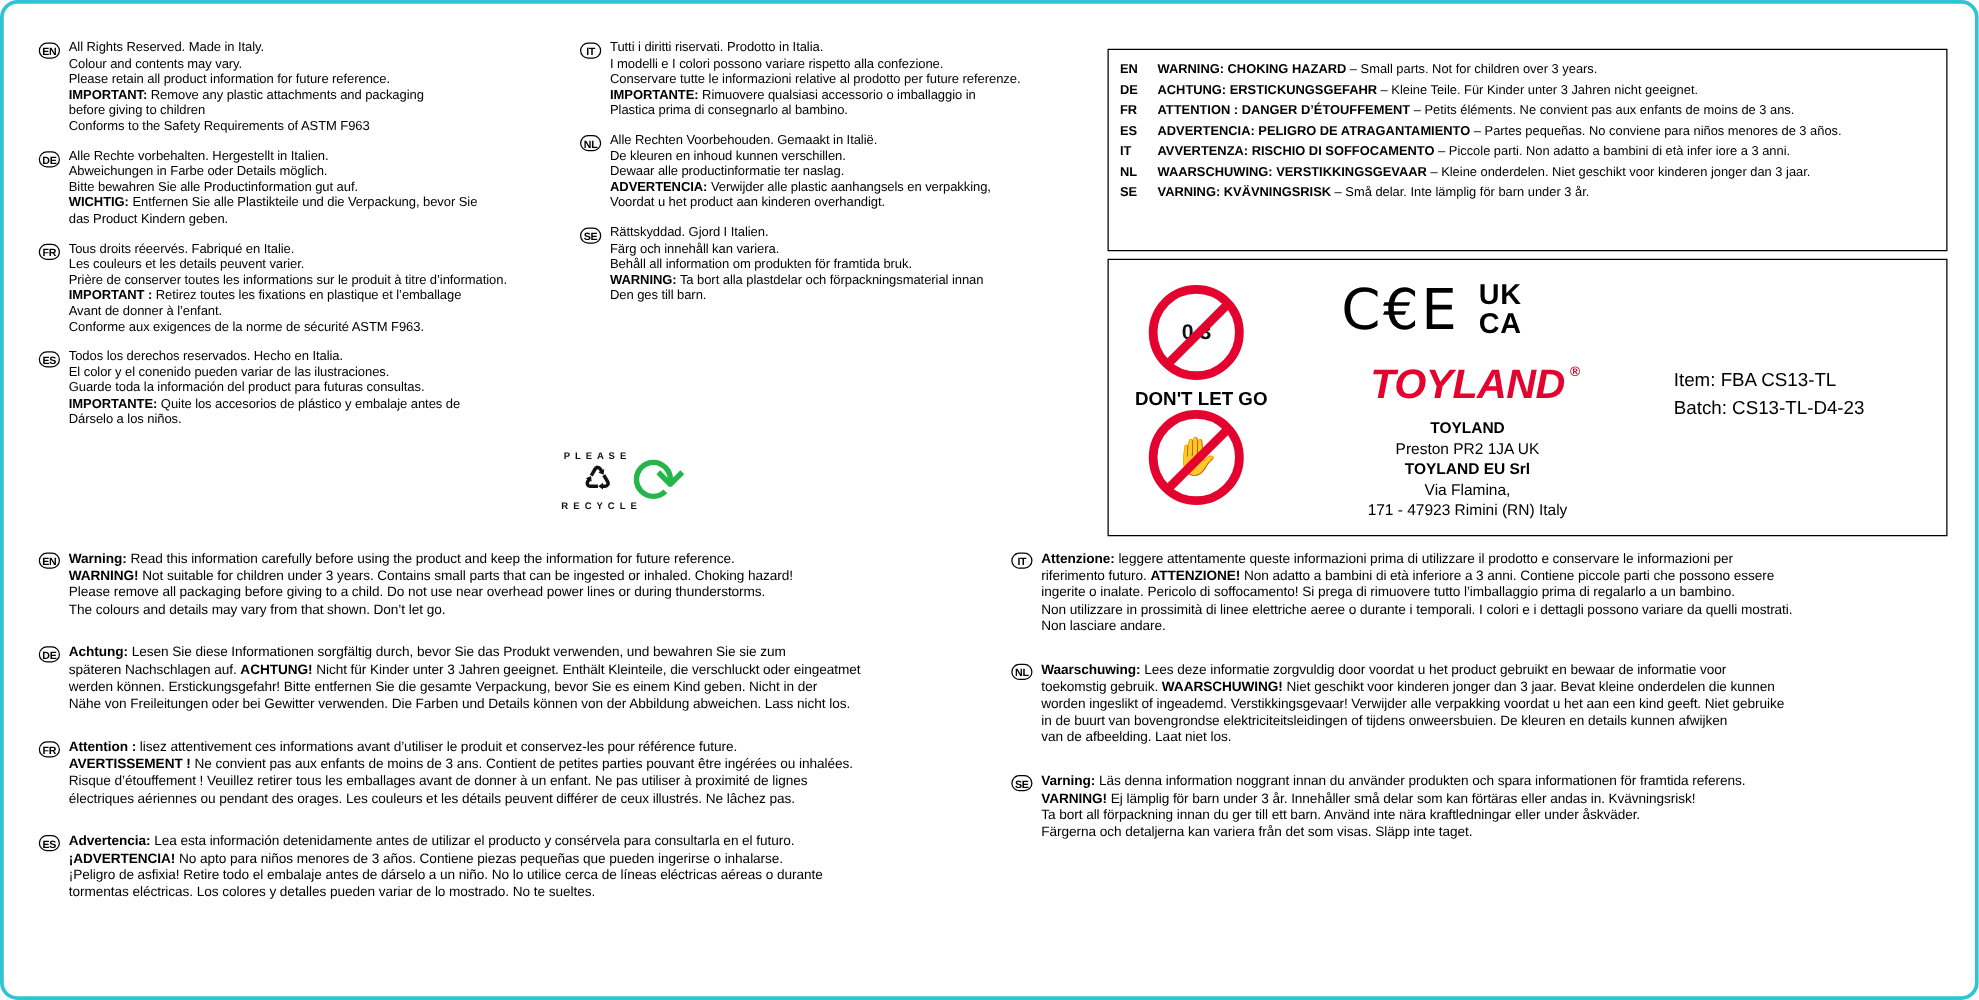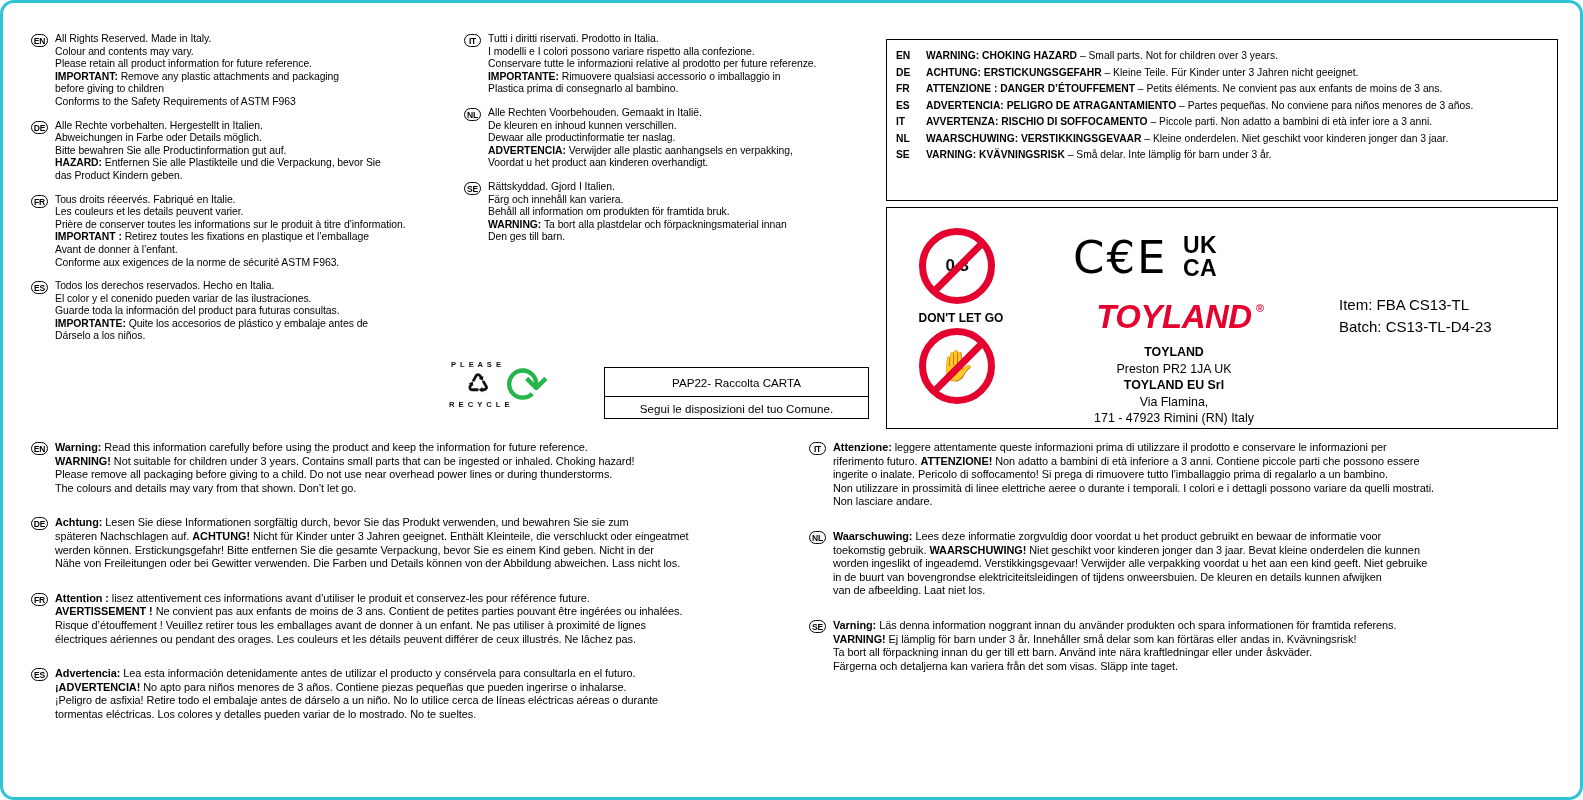--- a/index.html
+++ b/index.html
@@ -209,34 +209,34 @@
   #icon-age { left: 32px; top: 20px; }
   #icon-age .glyph { font-size: 17px; font-weight: bold; letter-spacing: -0.5px; }
   #icon-balloon { left: 32px; top: 120px; }
   #icon-balloon .glyph { font-size: 30px; }
   .dontletgo {
     position: absolute;
     left: 12px;
     top: 103px;
     width: 124px;
     text-align: center;
-    font-size: 12px;
+    font-size: 15px;
     font-weight: bold;
   }
 
   .cert-mid {
     width: 278px;
     flex: 0 0 auto;
     position: relative;
     text-align: center;
   }
   .ce-row {
     position: relative;
     height: 62px;
-    margin-top: 26px;
+    margin-top: 16px;
   }
   .ce-mark {
     position: absolute;
     left: 38px; top: 0;
     font-size: 45px;
     line-height: 48px;
     font-family: "DejaVu Sans", sans-serif;
     letter-spacing: 2px;
   }
   .ukca {
@@ -317,21 +317,21 @@
 
     <div class="top">
 
       <div class="col1" id="col-top-left">
           <div class="block">
             <span class="lang">EN</span>
             <div class="txt">All Rights Reserved. Made in Italy.<br>Colour and contents may vary.<br>Please retain all product information for future reference.<br><b>IMPORTANT:</b> Remove any plastic attachments and packaging<br>before giving to children<br>Conforms to the Safety Requirements of ASTM F963</div>
           </div>
           <div class="block">
             <span class="lang">DE</span>
-            <div class="txt">Alle Rechte vorbehalten. Hergestellt in Italien.<br>Abweichungen in Farbe oder Details möglich.<br>Bitte bewahren Sie alle Productinformation gut auf.<br><b>HAZARD:</b> Entfernen Sie alle Plastikteile und die Verpackung, bevor Sie<br>das Product Kindern geben.</div>
+            <div class="txt">Alle Rechte vorbehalten. Hergestellt in Italien.<br>Abweichungen in Farbe oder Details möglich.<br>Bitte bewahren Sie alle Productinformation gut auf.<br><b>WICHTIG:</b> Entfernen Sie alle Plastikteile und die Verpackung, bevor Sie<br>das Product Kindern geben.</div>
           </div>
           <div class="block">
             <span class="lang">FR</span>
             <div class="txt">Tous droits réeervés. Fabriqué en Italie.<br>Les couleurs et les details peuvent varier.<br>Prière de conserver toutes les informations sur le produit à titre d’information.<br><b>IMPORTANT :</b> Retirez toutes les fixations en plastique et l’emballage<br>Avant de donner à l’enfant.<br>Conforme aux exigences de la norme de sécurité ASTM F963.</div>
           </div>
           <div class="block">
             <span class="lang">ES</span>
             <div class="txt">Todos los derechos reservados. Hecho en Italia.<br>El color y el conenido pueden variar de las ilustraciones.<br>Guarde toda la información del product para futuras consultas.<br><b>IMPORTANTE:</b> Quite los accesorios de plástico y embalaje antes de<br>Dárselo a los niños.</div>
           </div>
         </div>
@@ -355,38 +355,33 @@
         <div class="recwrap">
           <div class="please-recycle">
             <div class="pr-top">P L E A S E</div>
             <div class="mobius">♺</div>
             <div class="pr-bot">R E C Y C L E</div>
           </div>
           <div class="green-arrow">⟳</div>
         </div>
       </div>
 
-      <div class="papbox">
-        <div class="l1">PAP22- Raccolta CARTA</div>
-        <div class="hr"></div>
-        <div class="l2">Segui le disposizioni del tuo Comune.</div>
-      </div>
 
       <div class="warnbox" id="choking-box">
           <div class="wrow">
             <div class="code">EN</div>
             <div class="wtext"><b>WARNING: CHOKING HAZARD</b> – Small parts. Not for children over 3 years.</div>
           </div>
           <div class="wrow">
             <div class="code">DE</div>
             <div class="wtext"><b>ACHTUNG: ERSTICKUNGSGEFAHR</b> – Kleine Teile. Für Kinder unter 3 Jahren nicht geeignet.</div>
           </div>
           <div class="wrow">
             <div class="code">FR</div>
-            <div class="wtext"><b>ATTENZIONE : DANGER D’ÉTOUFFEMENT</b> – Petits éléments. Ne convient pas aux enfants de moins de 3 ans.</div>
+            <div class="wtext"><b>ATTENTION : DANGER D’ÉTOUFFEMENT</b> – Petits éléments. Ne convient pas aux enfants de moins de 3 ans.</div>
           </div>
           <div class="wrow">
             <div class="code">ES</div>
             <div class="wtext"><b>ADVERTENCIA: PELIGRO DE ATRAGANTAMIENTO</b> – Partes pequeñas. No conviene para niños menores de 3 años.</div>
           </div>
           <div class="wrow">
             <div class="code">IT</div>
             <div class="wtext"><b>AVVERTENZA: RISCHIO DI SOFFOCAMENTO</b> – Piccole parti. Non adatto a bambini di età infer iore a 3 anni.</div>
           </div>
           <div class="wrow">

